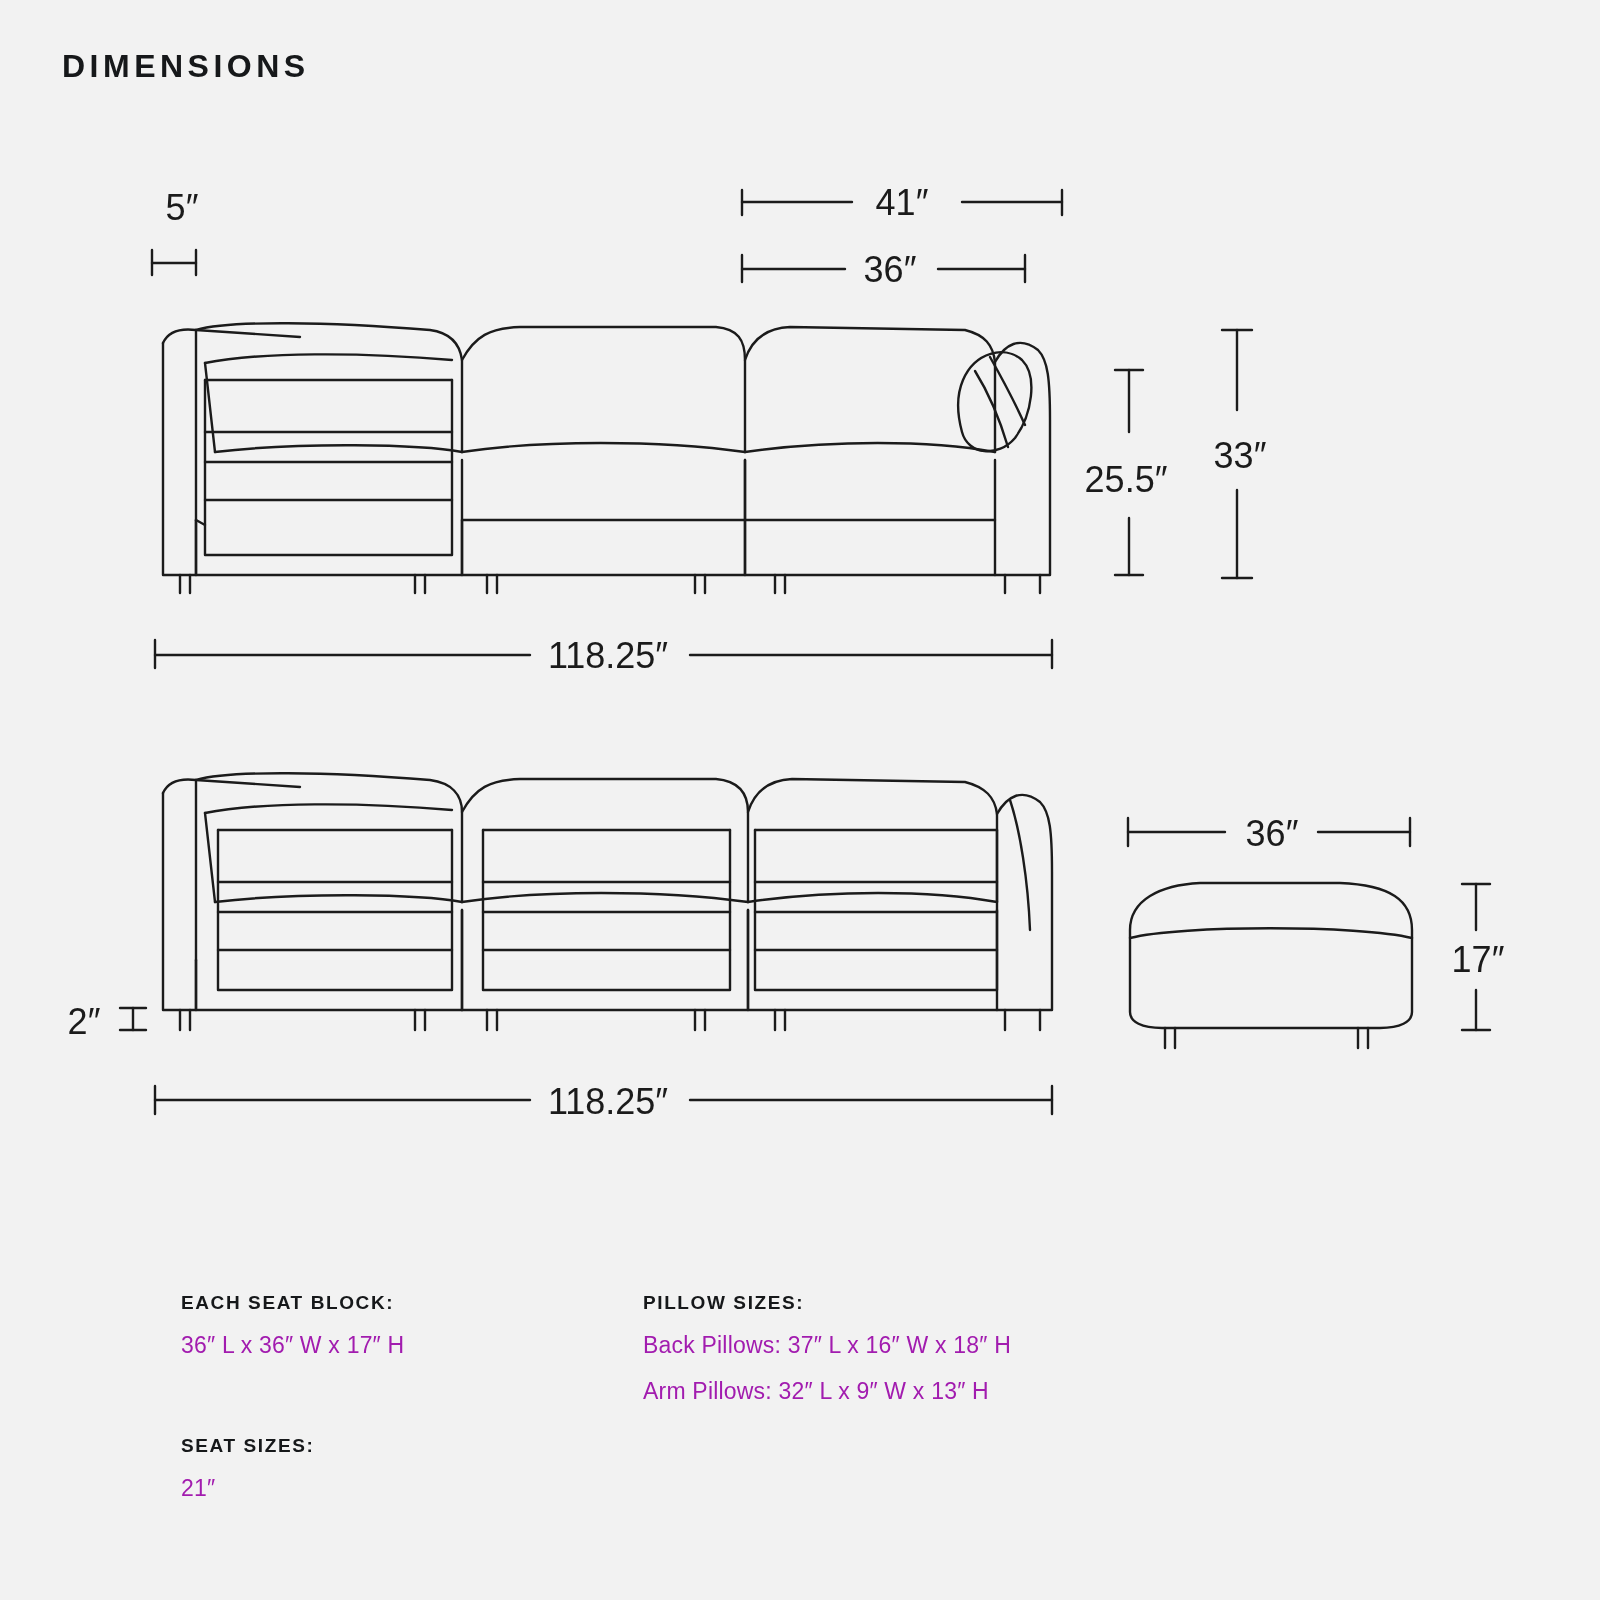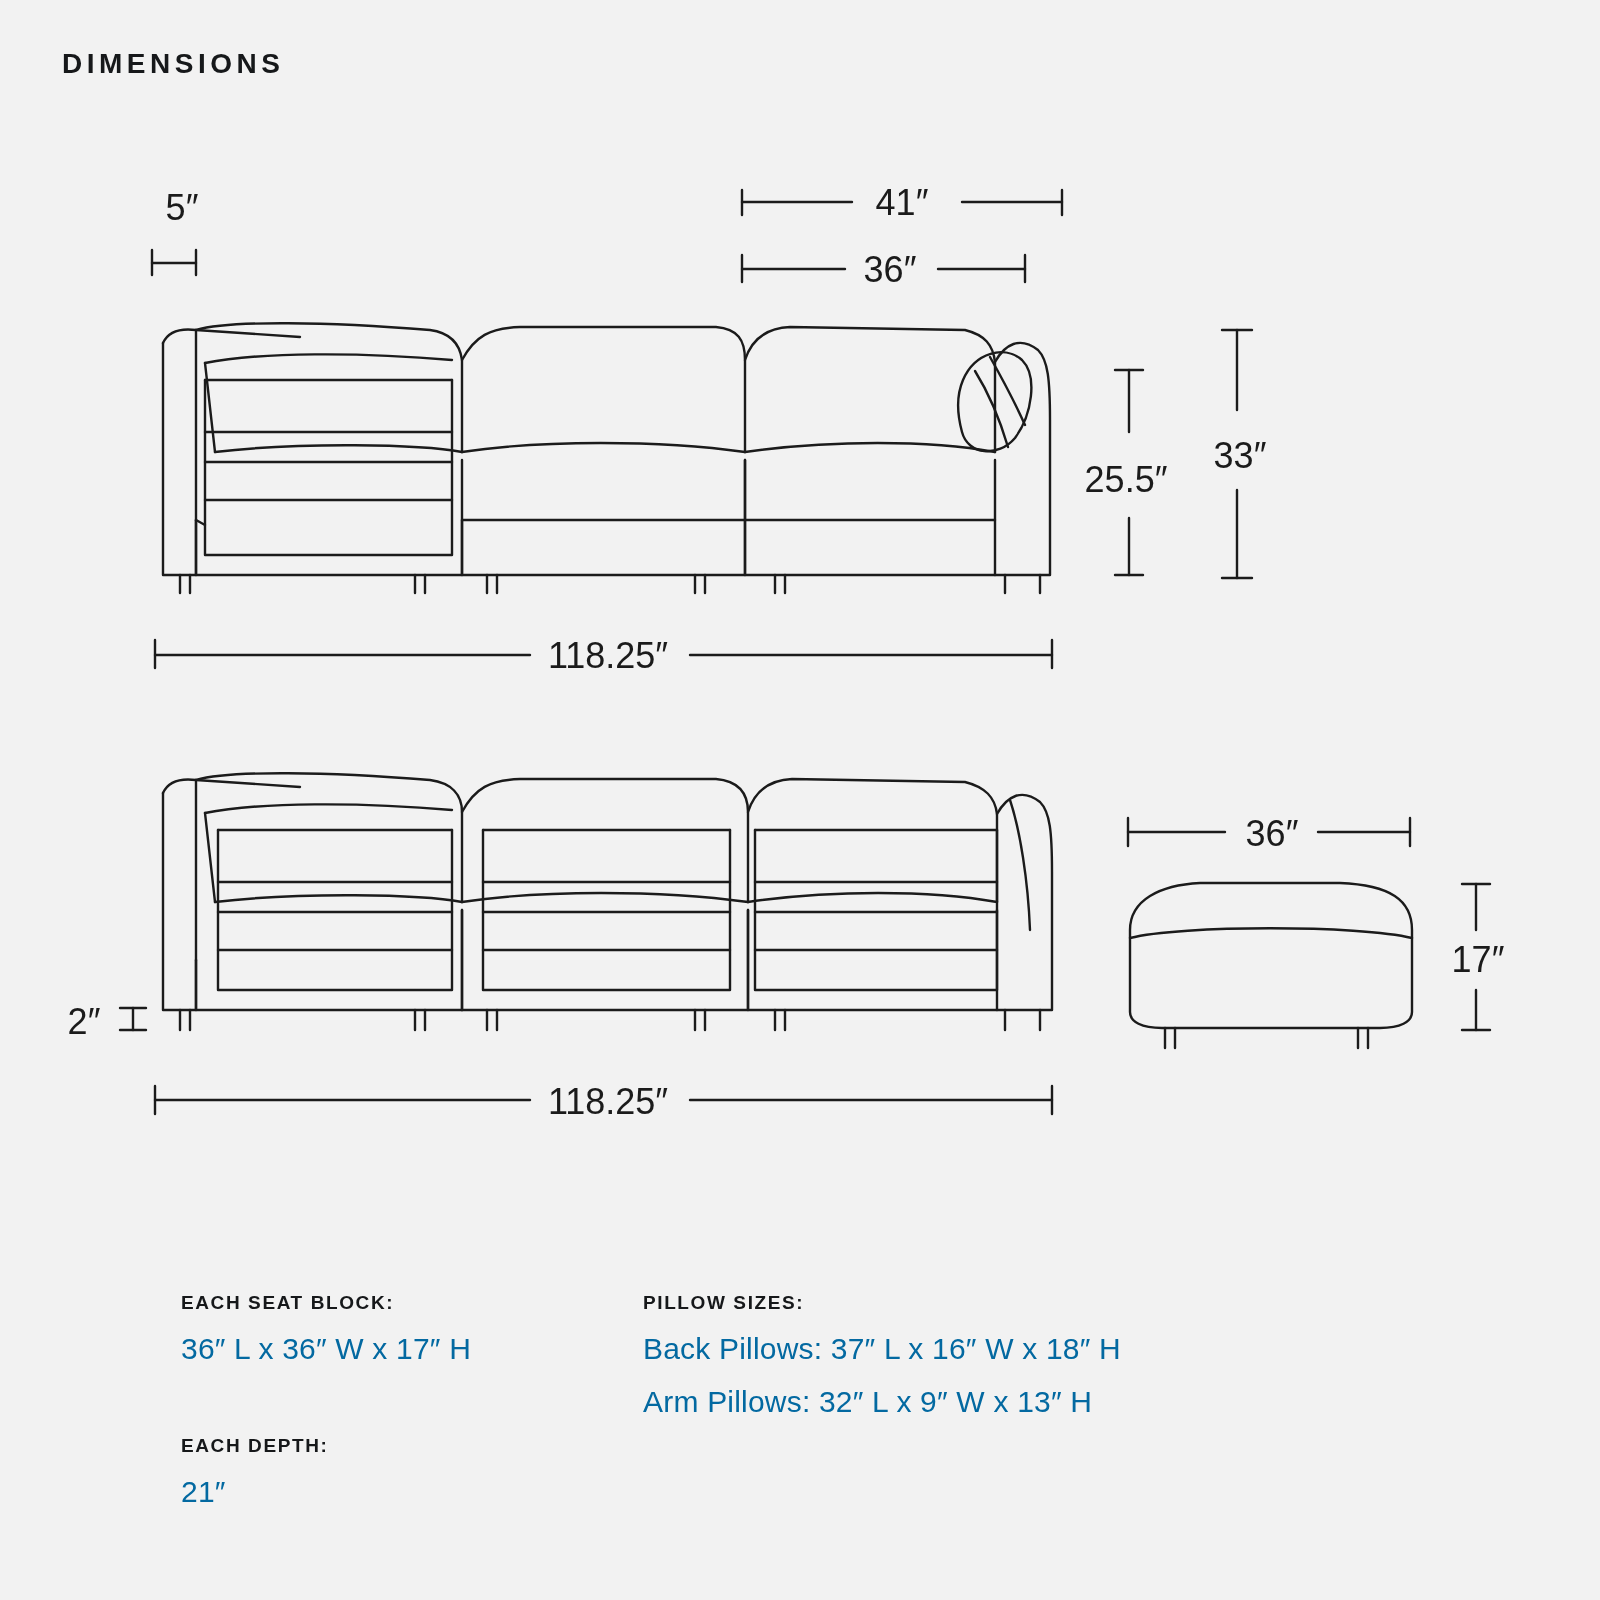--- a/index.html
+++ b/index.html
@@ -17,21 +17,21 @@
   }
   #page {
     position: absolute;
     inset: 0;
     background: #f2f2f2;
   }
   .title {
     position: absolute;
     left: 62px;
     top: 48px;
-    font-size: 28px;
+    font-size: 32px;
     font-weight: bold;
     letter-spacing: 4.5px;
     color: #16181a;
   }
   svg.diagram {
     position: absolute;
     left: 0;
     top: 0;
     width: 1600px;
     height: 1600px;
@@ -46,22 +46,22 @@
     font-family: "Liberation Sans", sans-serif;
   }
   .spec-head {
     font-size: 19px;
     font-weight: bold;
     letter-spacing: 1.6px;
     color: #16181a;
     margin-bottom: 18px;
   }
   .spec-line {
-    font-size: 30px;
-    color: #0369a1;
+    font-size: 23px;
+    color: #a21caf;
     margin-bottom: 19px;
     letter-spacing: 0.2px;
   }
   #specs-left { left: 181px; top: 1292px; width: 380px; }
   #specs-left2 { left: 181px; top: 1435px; width: 380px; }
   #specs-right { left: 643px; top: 1292px; width: 700px; }
 </style>
 </head>
 <body>
 
@@ -270,21 +270,21 @@
     <text class="dimtext" x="1272" y="846" text-anchor="middle">36″</text>
     <text class="dimtext" x="1478" y="972" text-anchor="middle">17″</text>
   </svg>
 
   <div class="spec-block" id="specs-left">
     <div class="spec-head">EACH SEAT BLOCK:</div>
     <div class="spec-line">36″ L x 36″ W x 17″ H</div>
   </div>
 
   <div class="spec-block" id="specs-left2">
-    <div class="spec-head">EACH DEPTH:</div>
+    <div class="spec-head">SEAT SIZES:</div>
     <div class="spec-line">21″</div>
   </div>
 
   <div class="spec-block" id="specs-right">
     <div class="spec-head">PILLOW SIZES:</div>
     <div class="spec-line">Back Pillows: 37″ L x 16″ W x 18″ H</div>
     <div class="spec-line">Arm Pillows: 32″ L x 9″ W x 13″ H</div>
   </div>
 
 </div>

